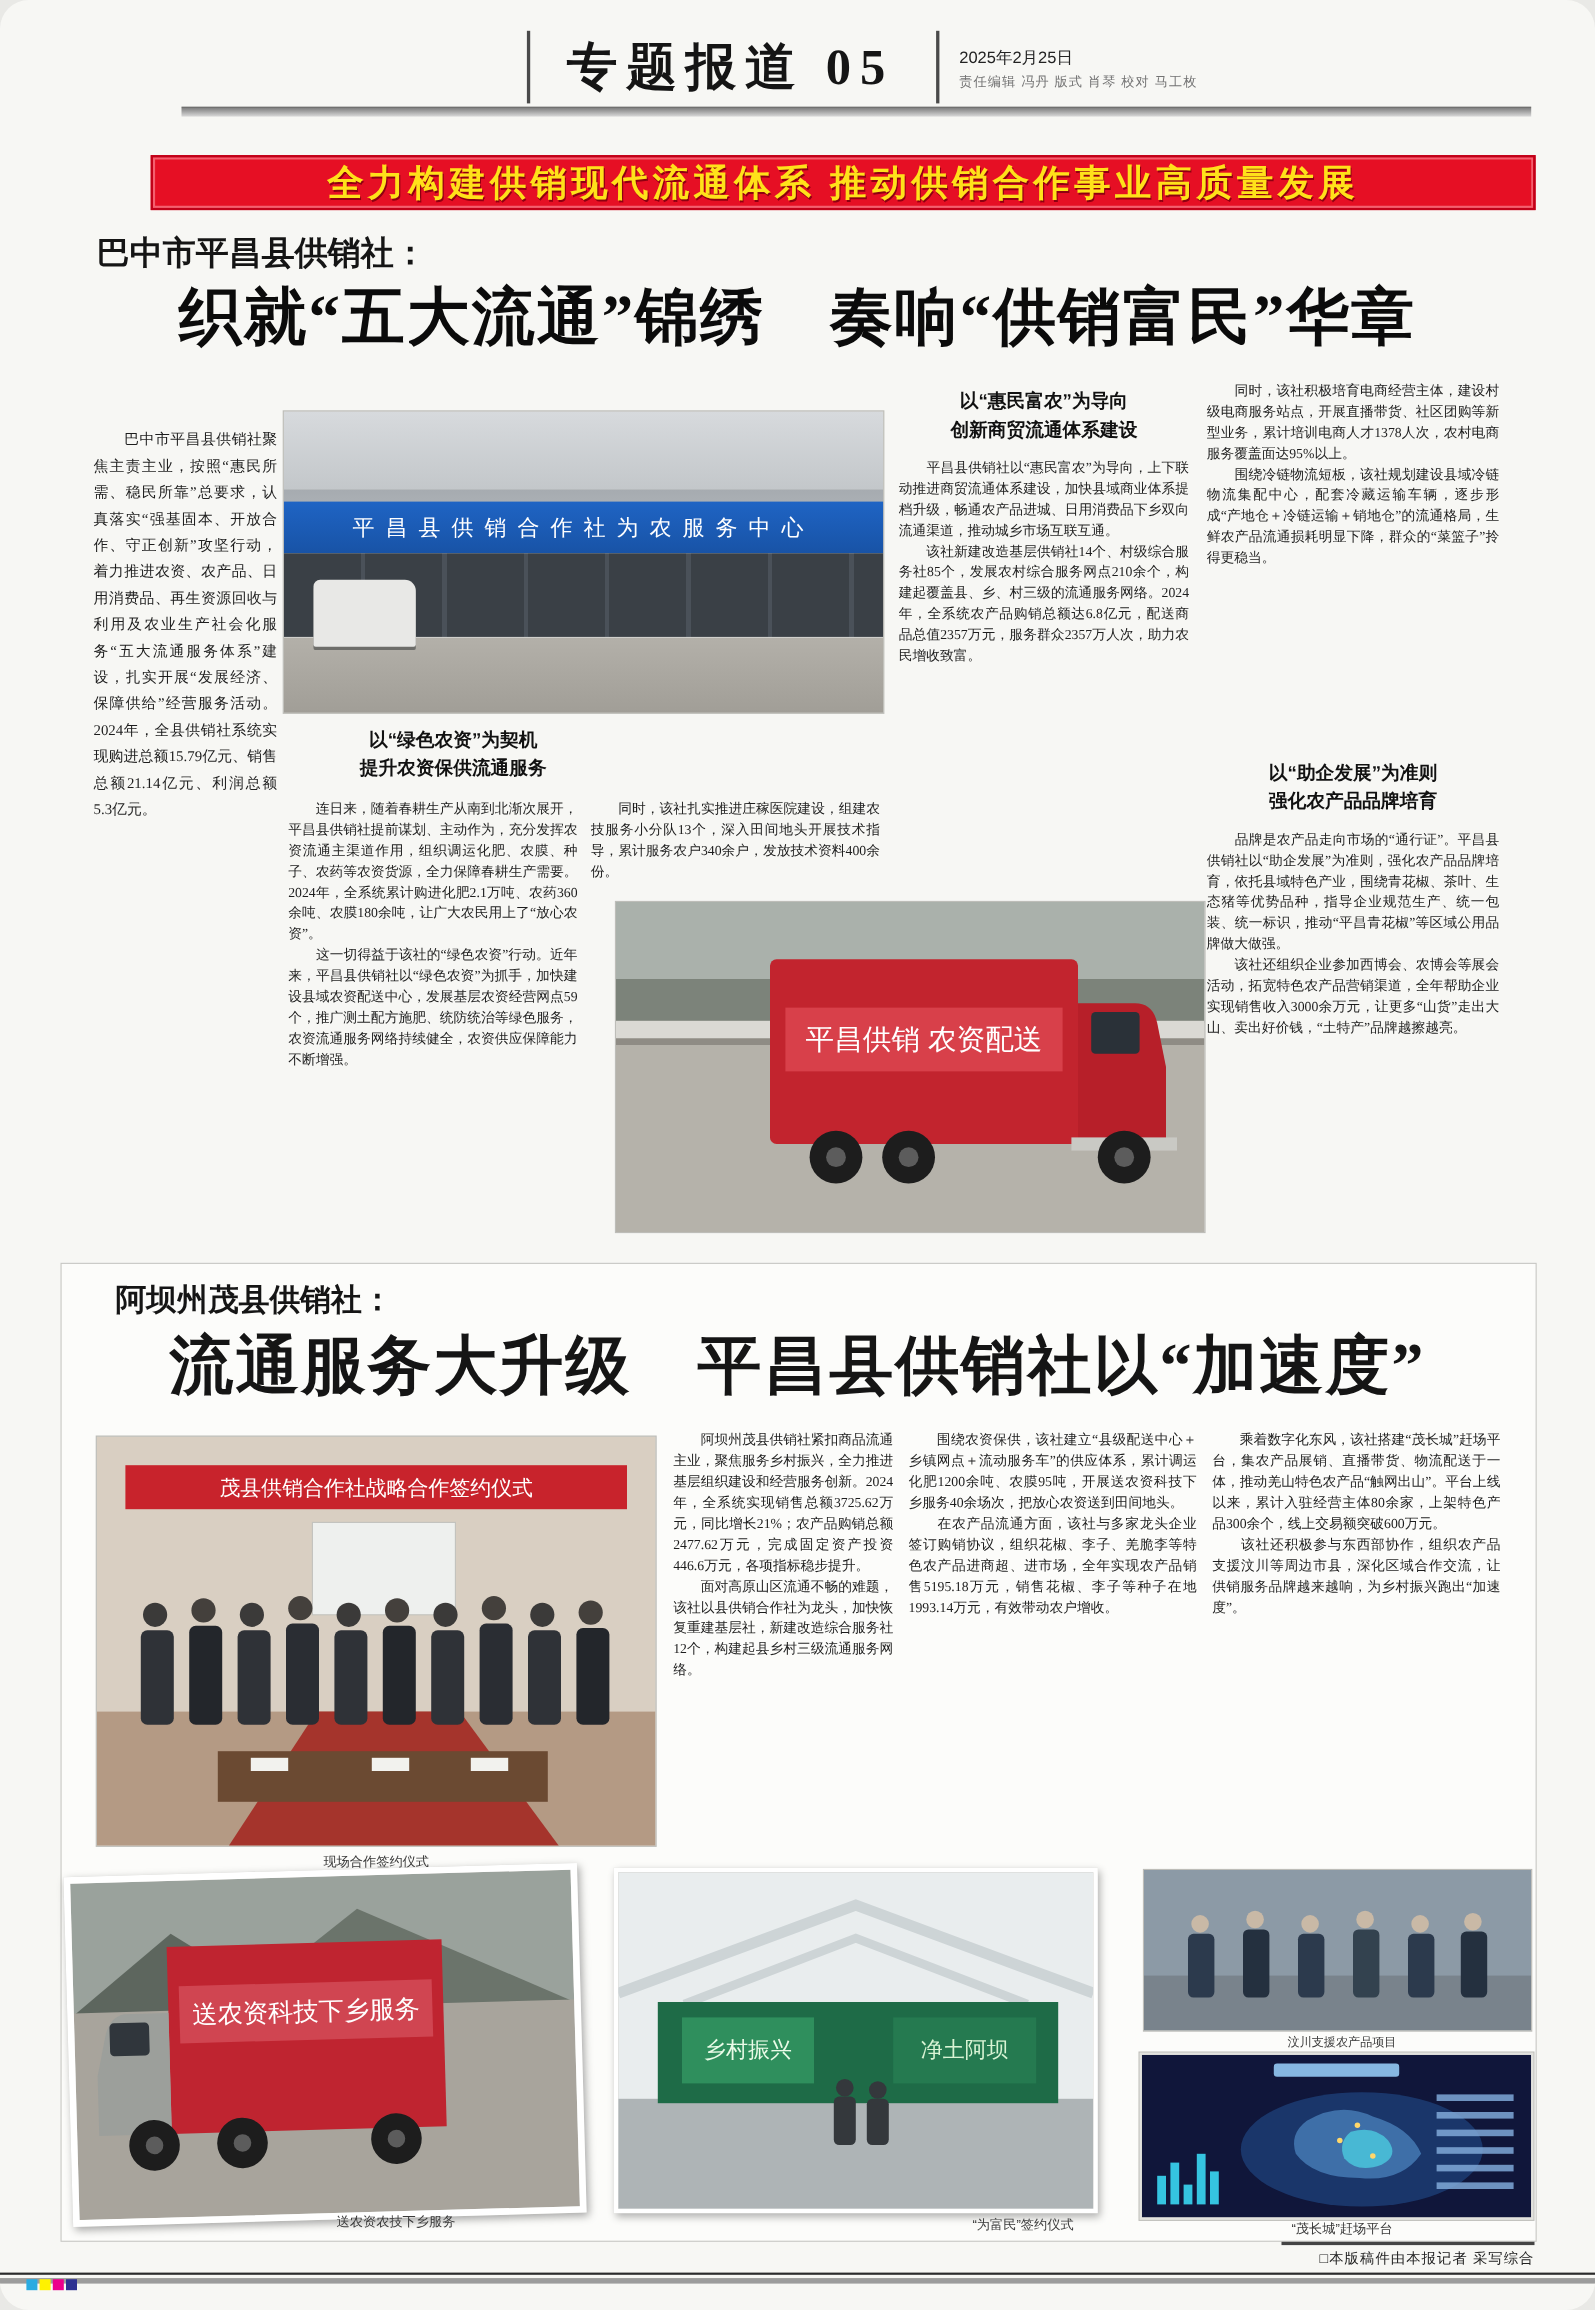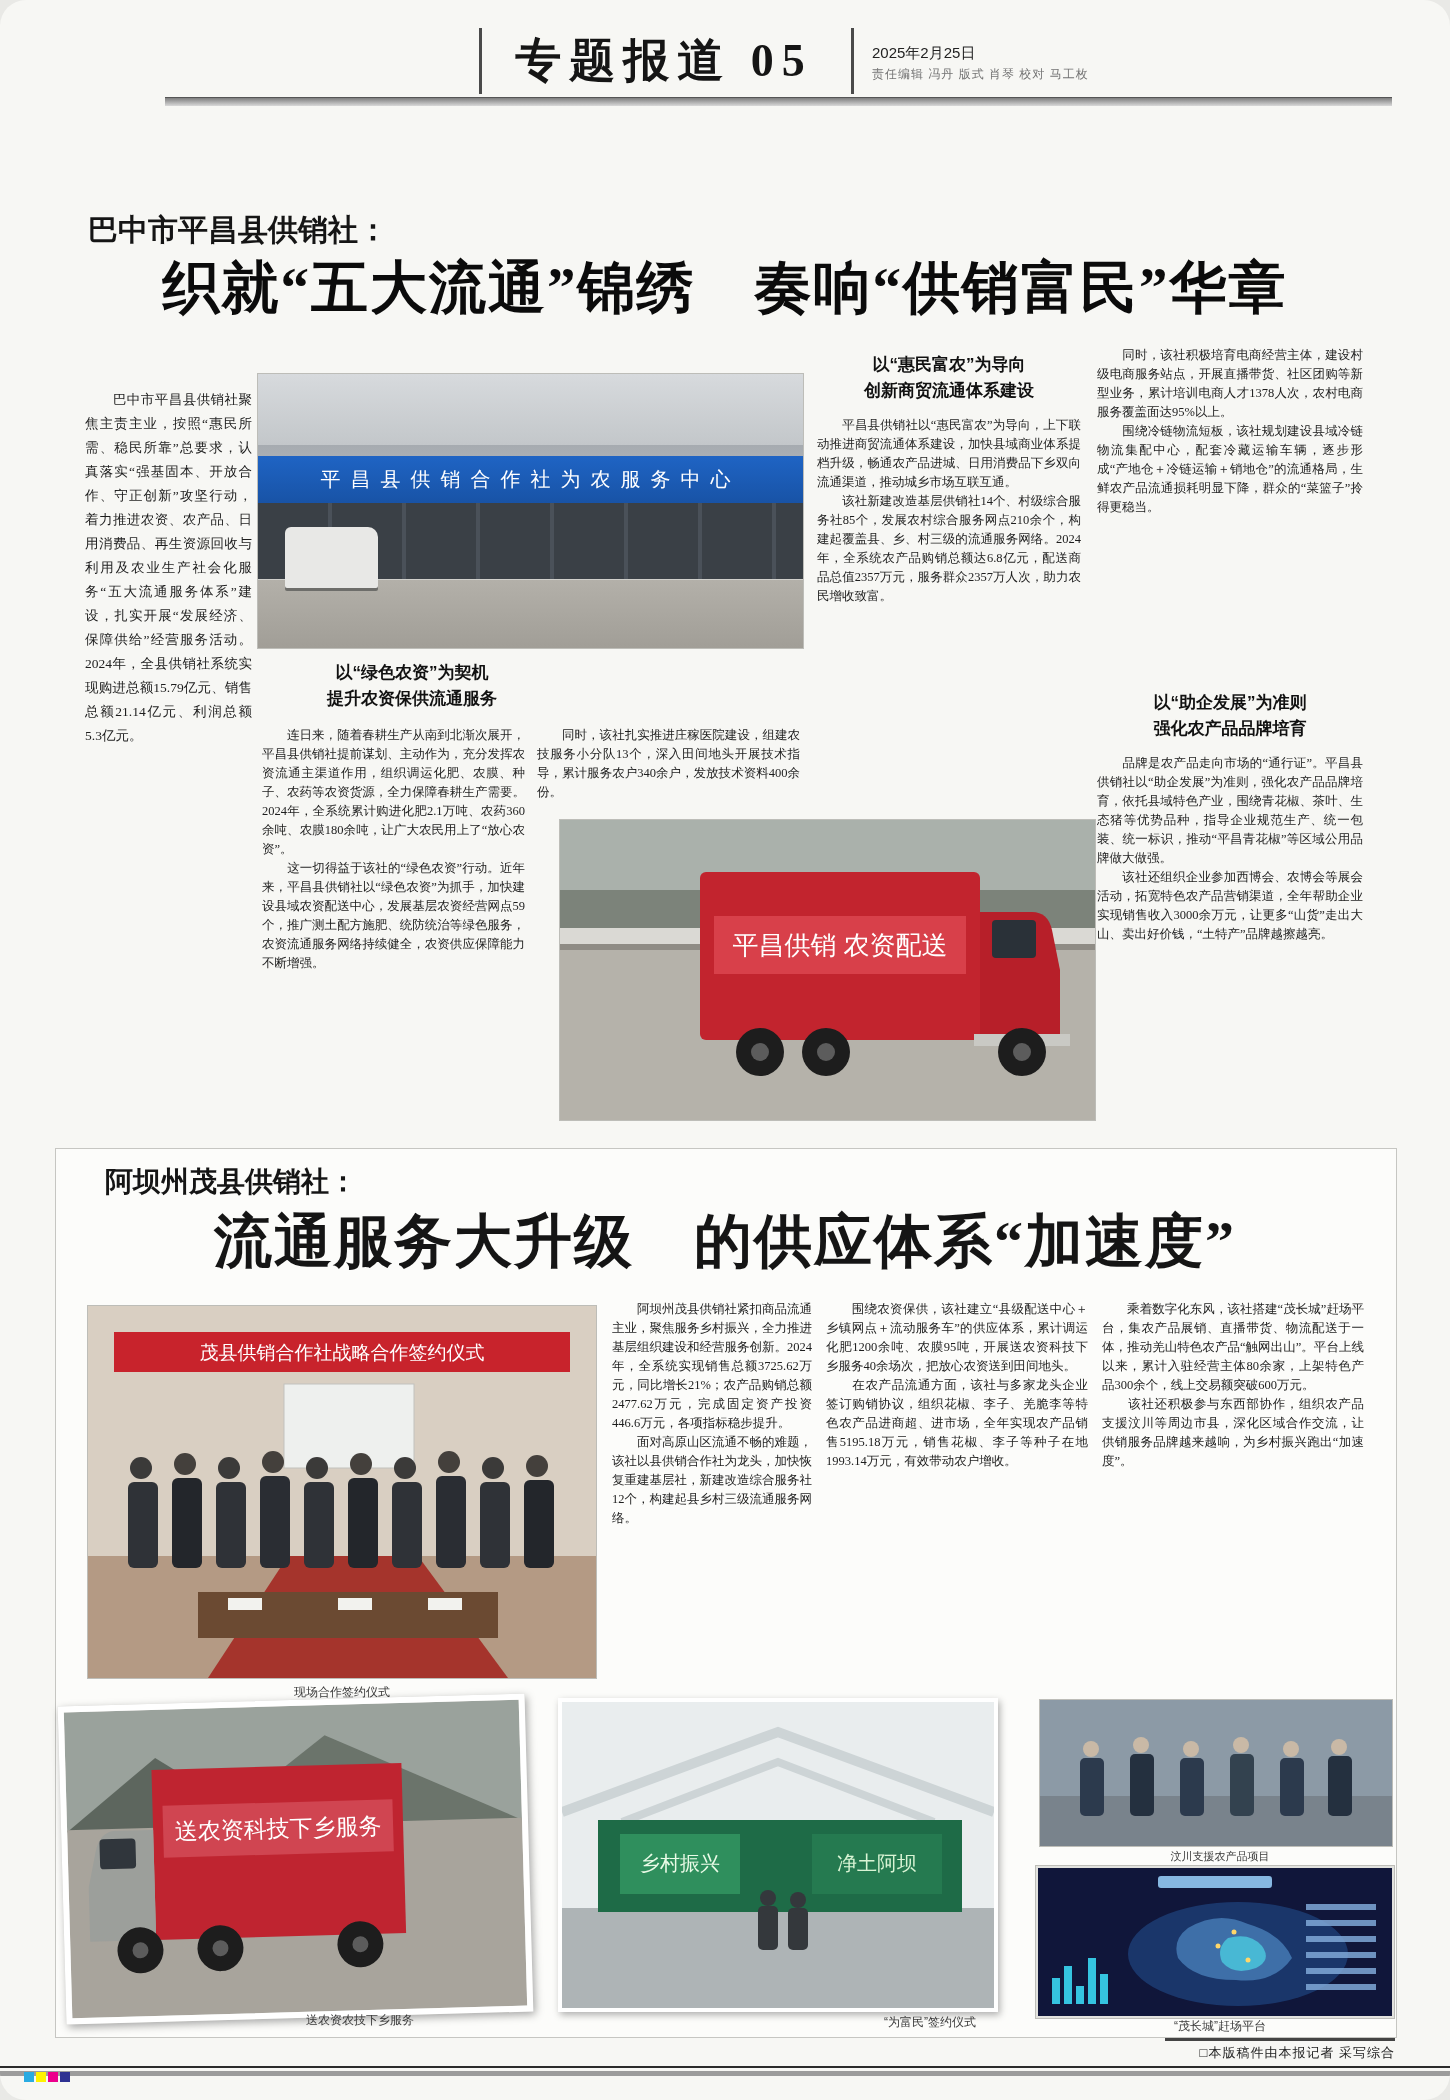--- a/index.html
+++ b/index.html
@@ -101,20 +101,23 @@
 
   <div class="abs mast-bar l"></div>
   <div class="abs mast-title">专题报道 05</div>
   <div class="abs mast-bar r"></div>
   <div class="abs mast-meta">
     <div class="mast-date">2025年2月25日</div>
     <div class="mast-staff">责任编辑 冯丹 版式 肖琴 校对 马工枚</div>
   </div>
   <div class="abs mast-rule"></div>
 
+  <div class="abs banner">
+    <span>全力构建供销现代流通体系  推动供销合作事业高质量发展</span>
+  </div>
 
   <div class="abs kicker1">巴中市平昌县供销社：</div>
   <div class="abs headline1">织就“五大流通”锦绣　奏响“供销富民”华章</div>
 
   <div class="abs body colL">　　巴中市平昌县供销社聚焦主责主业，按照“惠民所需、稳民所靠”总要求，认真落实“强基固本、开放合作、守正创新”攻坚行动，着力推进农资、农产品、日用消费品、再生资源回收与利用及农业生产社会化服务“五大流通服务体系”建设，扎实开展“发展经济、保障供给”经营服务活动。2024年，全县供销社系统实现购进总额15.79亿元、销售总额21.14亿元、利润总额5.3亿元。</div>
 
   <figure class="abs photo ph-store">
     <div class="store-sky"></div>
     <div class="store-build"></div>
     <div class="store-sign">
@@ -160,21 +163,21 @@
         <circle cx="200" cy="232" r="9" fill="#5c5c5c"></circle>
       <circle cx="266" cy="232" r="24" fill="#1d1d1d"></circle>
         <circle cx="266" cy="232" r="9" fill="#5c5c5c"></circle>
       <circle cx="462" cy="232" r="24" fill="#1d1d1d"></circle>
         <circle cx="462" cy="232" r="9" fill="#5c5c5c"></circle>
     </svg>
   </figure>
 
   <div class="abs art2-box"></div>
   <div class="abs kicker2">阿坝州茂县供销社：</div>
-  <div class="abs headline2">流通服务大升级　的供应体系“加速度”</div>
+  <div class="abs headline2">流通服务大升级　平昌县供销社以“加速度”</div>
 
   <figure class="abs photo ph-meet">
     <svg width="508" height="372" viewBox="0 0 508 372">
       <rect width="508" height="372" fill="#d9cfc2"></rect>
       <rect y="250" width="508" height="122" fill="#b49a84"></rect>
       <path d="M120 372 L200 250 L330 250 L420 372 Z" fill="#a5342c"></path>
       <rect x="26" y="26" width="456" height="40" fill="#c8232c"></rect>
       <text x="254" y="53" text-anchor="middle" font-size="19" fill="#ffffff" font-family="Liberation Sans, sans-serif">茂县供销合作社战略合作签约仪式</text>
       <rect x="196" y="78" width="130" height="84" fill="#eef0ee" stroke="#c2c2bd"></rect>
       <g fill="#2f3237">

